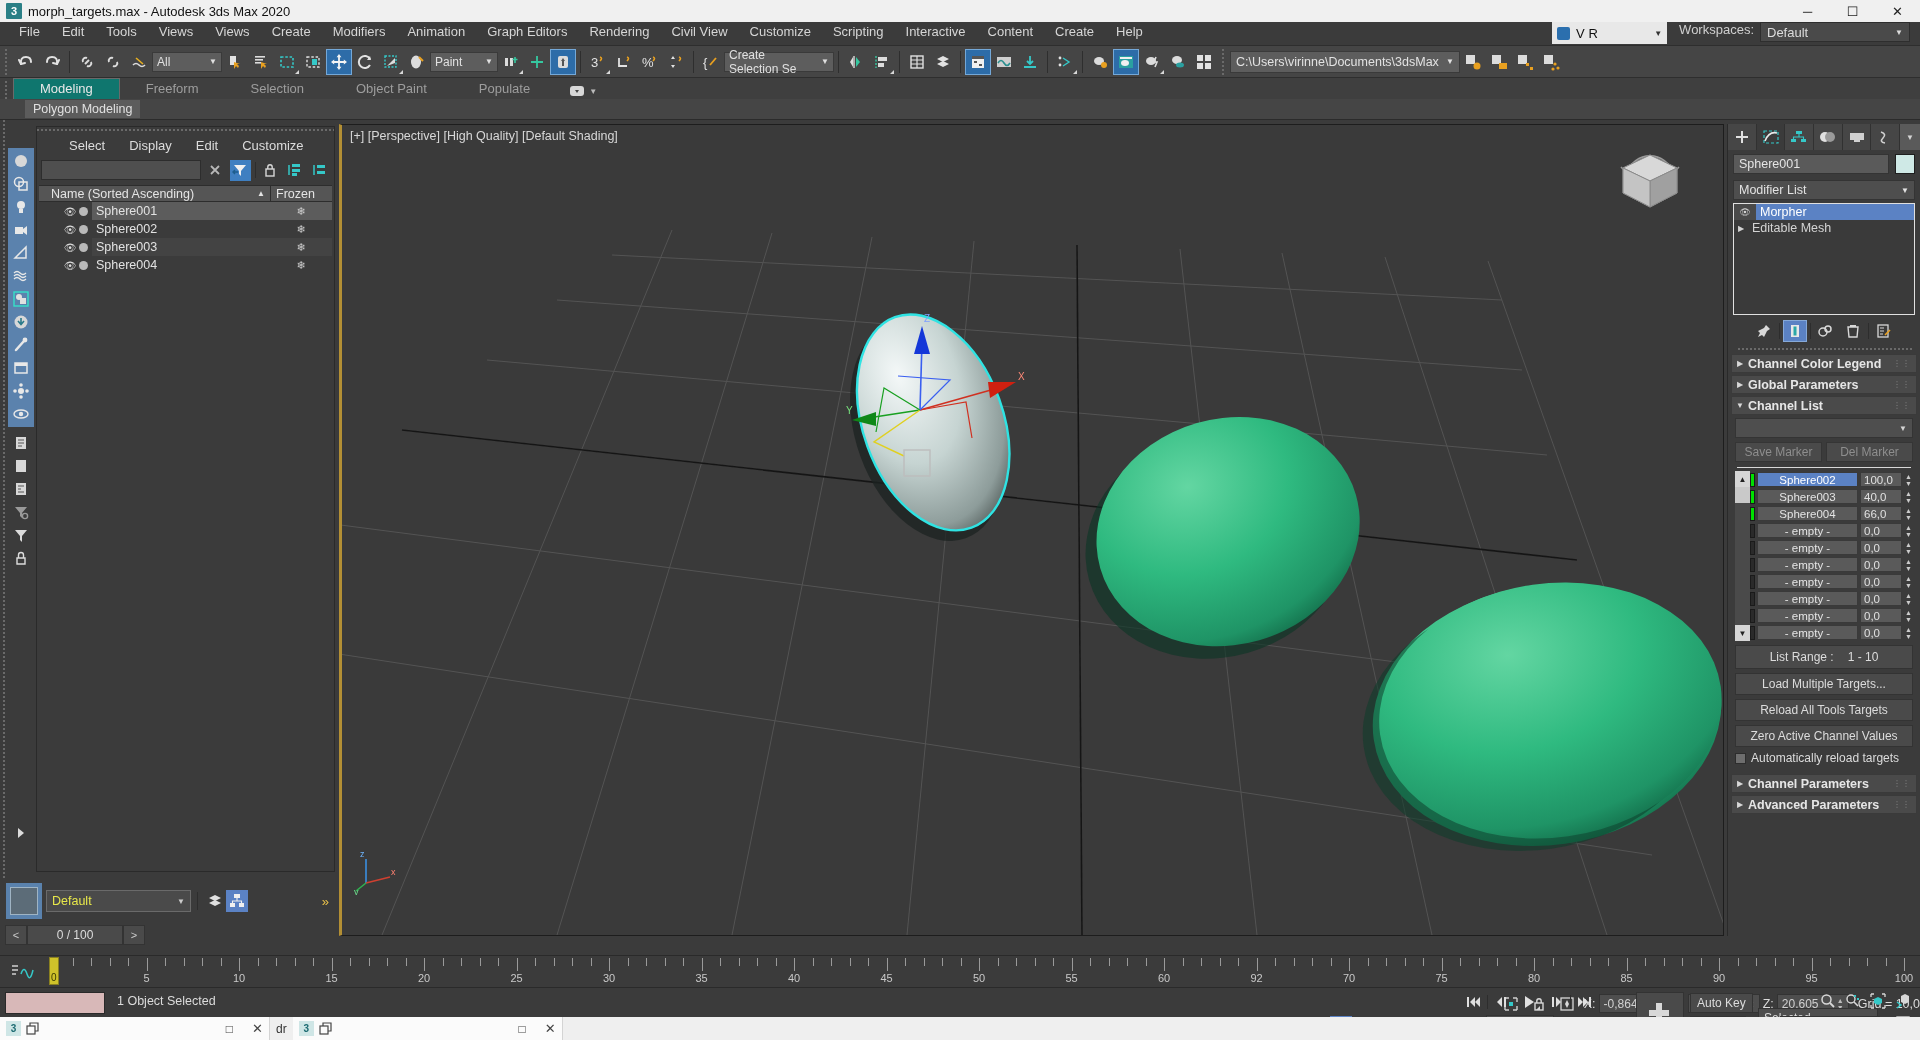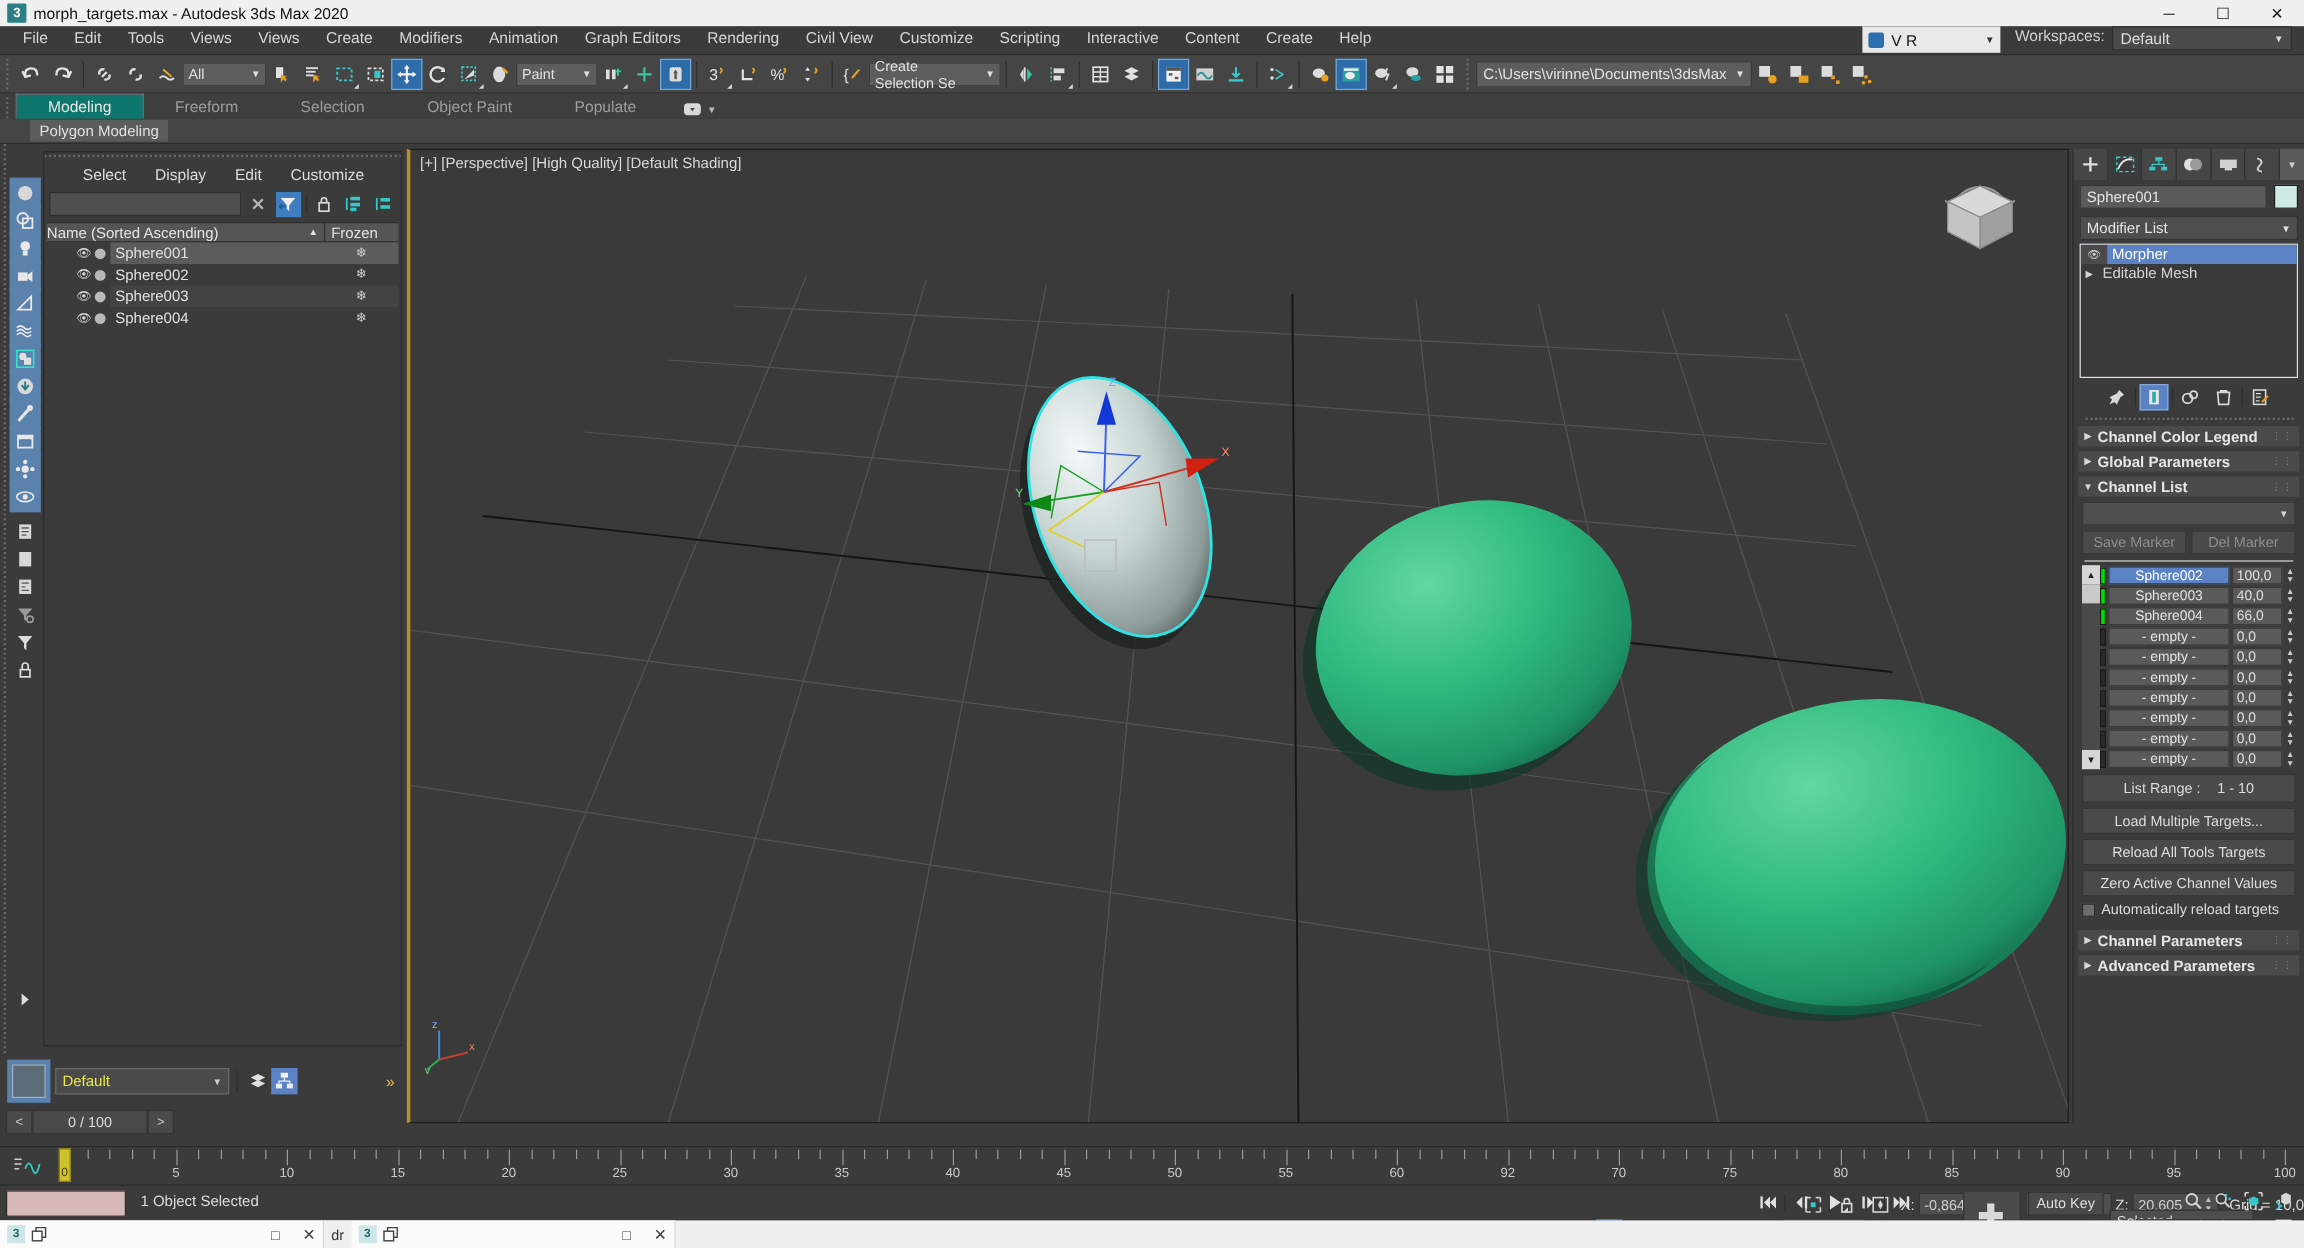--- a/index.html
+++ b/index.html
@@ -74,21 +74,21 @@
     background-size:4px 2px; background-position:0 2px; background-repeat:repeat-x; }
   #expmenu { display:flex; align-items:center; height:24px; padding-left:20px; }
   #expmenu .emi { padding:2px 12px; font-size:13px; color:#dcdcdc; }
   #expsearch { display:flex; align-items:center; height:26px; padding:0 4px; gap:4px; }
   #expsearch input { width:160px; height:20px; background:#4f4f4f; border:1px solid #2d2d2d; color:#e0e0e0;
     font-size:12px; padding:0 4px; font-family:"Liberation Sans",sans-serif; }
   .ebtn { width:22px; height:21px; display:flex; align-items:center; justify-content:center; }
   .ebtn.on { background:#3f7fc1; }
   #exphead { display:flex; height:17px; background:#555; border-top:1px solid #2d2d2d; border-bottom:1px solid #2d2d2d;
     margin:2px 2px 0 2px; }
-  #exphead .c1 { flex:1; padding-left:0; font-size:12.5px; color:#e4e4e4; display:flex; align-items:center; }
+  #exphead .c1 { flex:1; padding-left:12px; font-size:12.5px; color:#e4e4e4; display:flex; align-items:center; }
   #exphead .c1 .sortarrow { margin-left:auto; font-size:8px; padding-right:5px; }
   #exphead .c2 { width:62px; border-left:1px solid #2d2d2d; padding-left:5px; font-size:12.5px; color:#e4e4e4;
     display:flex; align-items:center; }
   .erow { display:flex; height:18px; align-items:center; margin:0 2px; }
   .erow .indent { width:24px; }
   .erow .eye { width:14px; text-align:center; font-size:10px; color:#ddd; }
   .erow .ball { width:9px; height:9px; border-radius:50%; background:#b9b9b9; margin:0 4px 0 2px; }
   .erow .nm { flex:1; font-size:12.5px; color:#e2e2e2; padding-left:4px; display:flex; align-items:center;
      height:18px; }
   .erow.sel .nm { background:#5c5c5c; }

